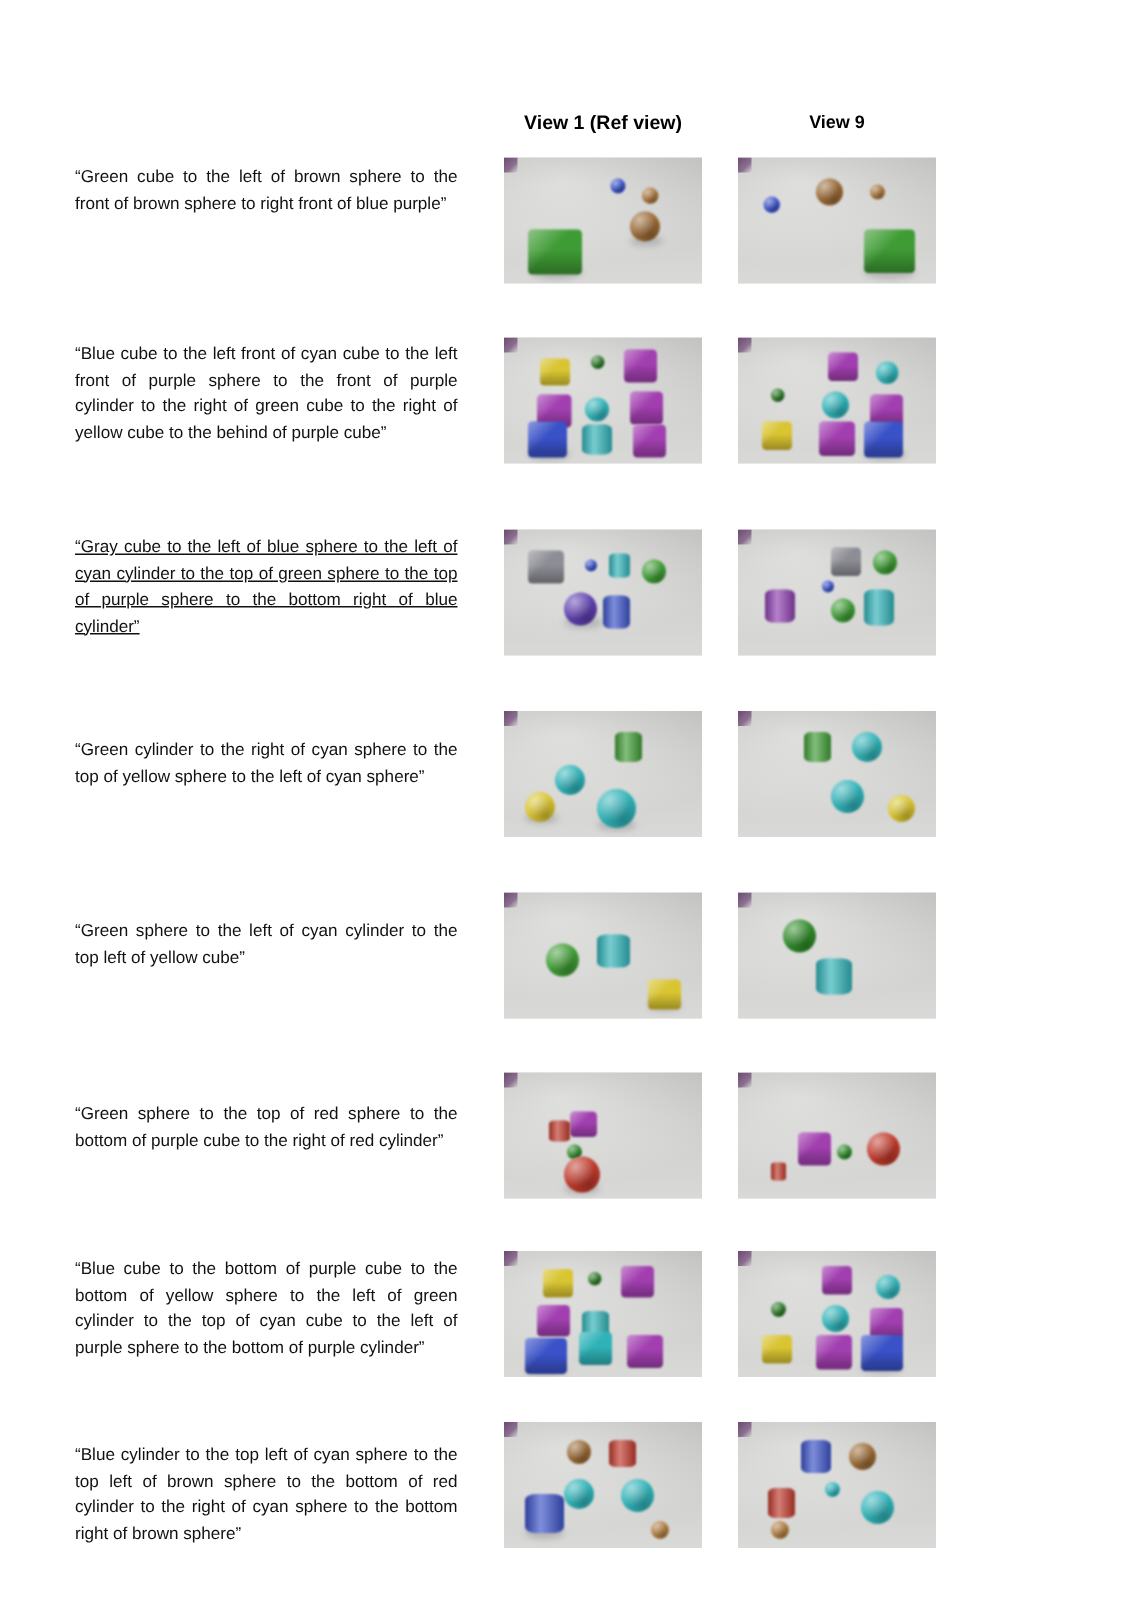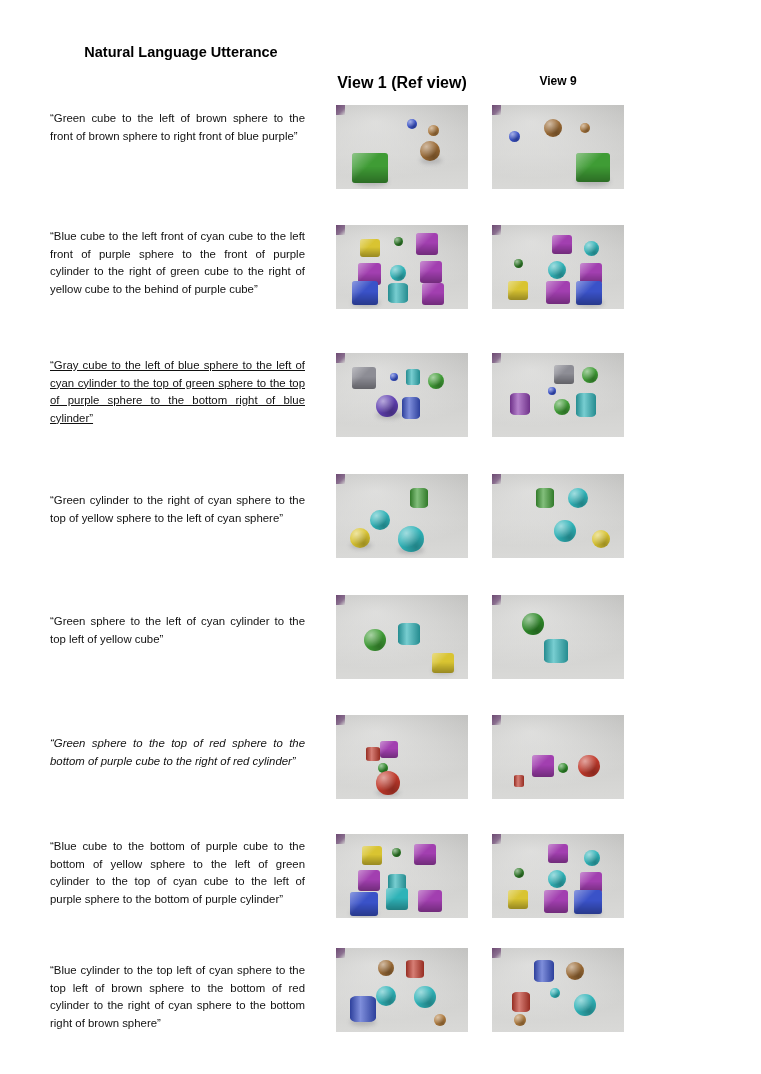--- a/index.html
+++ b/index.html
@@ -43,21 +43,21 @@
     font-size: 12.5px;
   }
   .hdr-view1 {
     position: absolute;
     left: 336px;
     top: 74px;
     width: 132px;
     text-align: center;
     font-family: "Liberation Sans", sans-serif;
     font-weight: bold;
-    font-size: 16px;
+    font-size: 13px;
   }
   .hdr-view2 {
     position: absolute;
     left: 492px;
     top: 74px;
     width: 132px;
     text-align: center;
     font-family: "Liberation Sans", sans-serif;
     font-weight: bold;
     font-size: 12px;
@@ -160,21 +160,20 @@
     border-radius: 50%;
     background: rgba(60,60,70,0.22);
     filter: blur(2px);
   }
 </style>
 </head>
 <body>
 
 <div class="page">
 
-  <div class="hdr-utterance">Natural Language Utterance</div>
   <div class="hdr-view1">View 1 (Ref view)</div>
   <div class="hdr-view2">View 9</div>
 
   <div class="row" style="top:105px;">
     <div class="utterance" style="top:5px;">“Green cube to the left of brown sphere to the front of brown sphere to right front of blue purple”</div>
 
     <div class="render v1" style="top:0px;">
       <div class="scene">
         <div class="bg"></div>
           <div class="corner"></div>
@@ -314,21 +313,21 @@
       <div class="scene">
         <div class="bg"></div>
           <div class="corner"></div>
         <div class="obj sph" style="left:30px; top:18px; width:22px; height:22px; background:#2f8a2a;"></div>
         <div class="obj cyl" style="left:52px; top:44px; width:24px; height:24px; background:#2fb3b8;"></div>
       </div>
     </div>
   </div>
 
   <div class="row" style="top:715px;">
-    <div class="utterance" style="top:20px;font-style:italic;">“Green sphere to the top of red sphere to the bottom of purple cube to the right of red cylinder”</div>
+    <div class="utterance" style="top:20px;">“Green sphere to the top of red sphere to the bottom of purple cube to the right of red cylinder”</div>
 
     <div class="render v1" style="top:0px;">
       <div class="scene">
         <div class="bg"></div>
           <div class="corner"></div>
         <div class="obj cub" style="left:44px; top:26px; width:18px; height:17px; background:#a23fb0;"></div>
         <div class="obj cyl" style="left:30px; top:32px; width:14px; height:14px; background:#c0392b;"></div>
         <div class="obj sph" style="left:42px; top:48px; width:10px; height:10px; background:#2f8a2a;"></div>
         <div class="shadow" style="left:40px; top:74px; width:24px; height:7px;"></div>
         <div class="obj sph" style="left:40px; top:56px; width:24px; height:24px; background:#c0392b;"></div>

